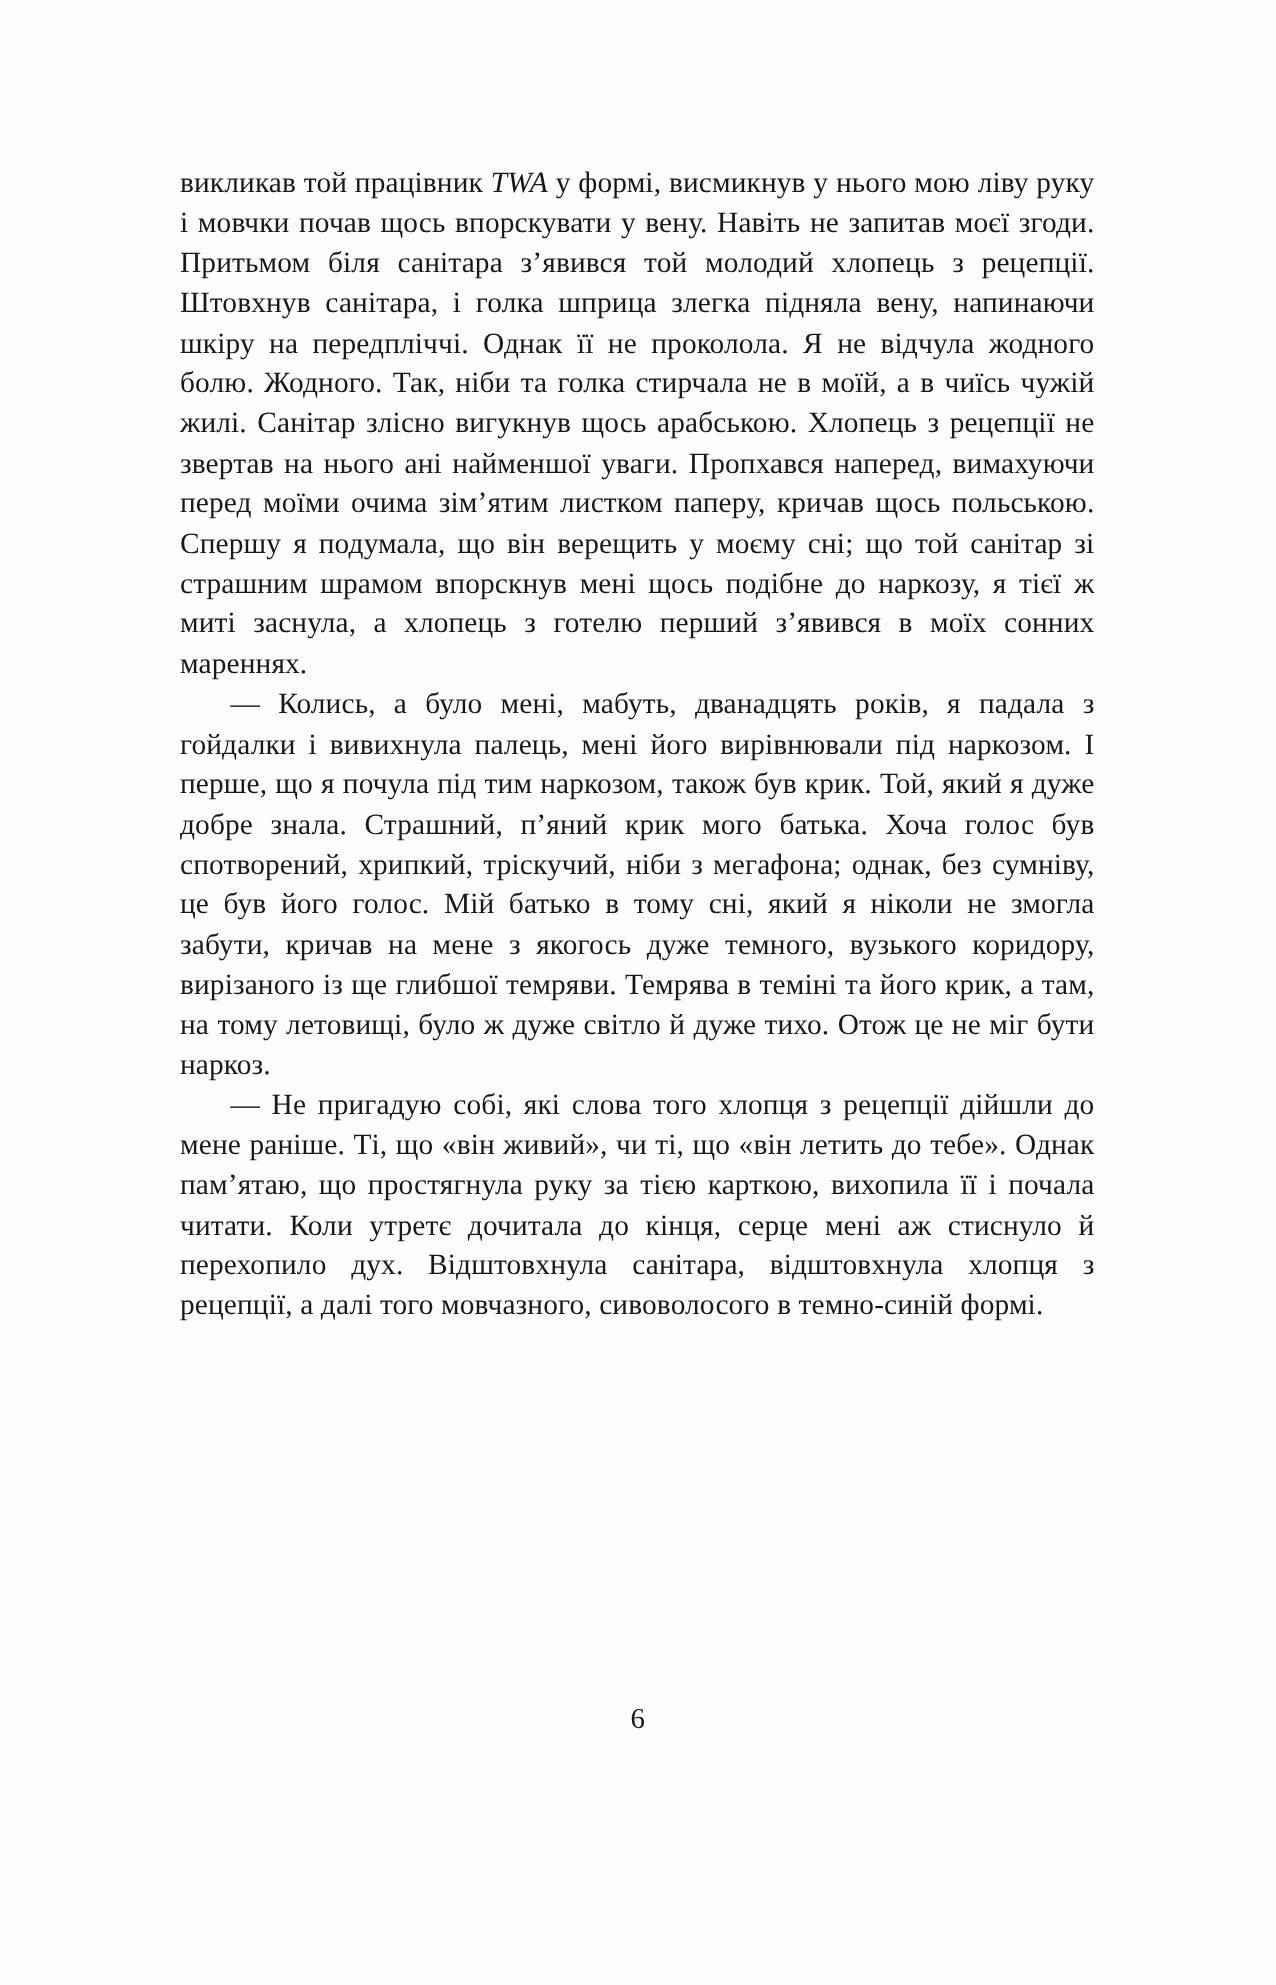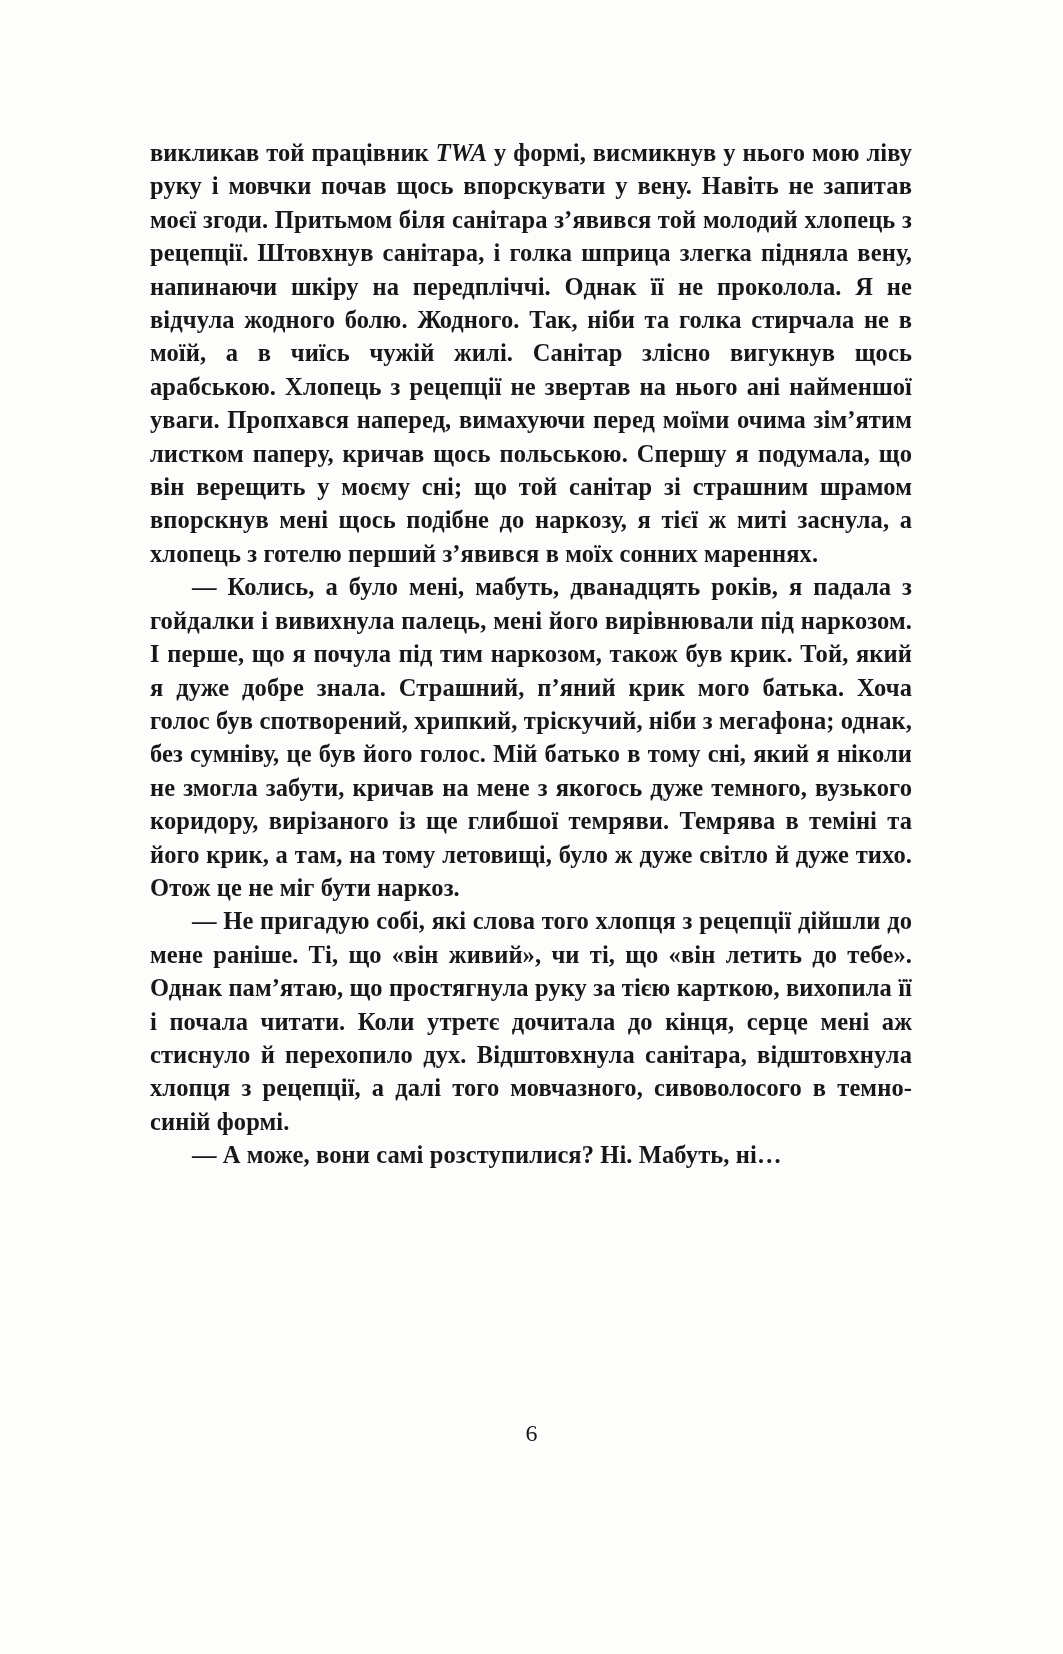--- a/index.html
+++ b/index.html
@@ -22,21 +22,20 @@
     width: 762px;
   }
   .para {
     margin: 0;
     font-family: "Liberation Serif", "DejaVu Serif", serif;
     font-size: 24.5px;
     line-height: 33.4px;
     color: #181818;
     text-align: justify;
     letter-spacing: 0.1px;
-    font-weight: bold;
   }
   .para.indent {
     text-indent: 42px;
   }
   .it {
     font-style: italic;
   }
   .footer {
     position: absolute;
     top: 1420px;
@@ -49,16 +48,15 @@
   }
 </style>
 </head>
 <body>
 
 <div class="page">
   <div class="text-block">
     <p class="para"><span>викликав той працівник </span><em class="it">TWA</em><span> у формі, висмикнув у нього мою ліву руку і мовчки почав щось впорскувати у вену. Навіть не запитав моєї згоди. Притьмом біля санітара з’явився той молодий хлопець з рецепції. Штовхнув санітара, і голка шприца злегка підняла вену, напинаючи шкіру на передпліччі. Однак її не проколола. Я не відчула жодного болю. Жодного. Так, ніби та голка стирчала не в моїй, а в чиїсь чужій жилі. Санітар злісно вигукнув щось арабською. Хлопець з рецепції не звертав на нього ані найменшої уваги. Пропхався наперед, вимахуючи перед моїми очима зім’ятим листком паперу, кричав щось польською. Спершу я подумала, що він верещить у моєму сні; що той санітар зі страшним шрамом впорскнув мені щось подібне до наркозу, я тієї ж миті заснула, а хлопець з готелю перший з’явився в моїх сонних мареннях.</span></p>
     <p class="para indent">— Колись, а було мені, мабуть, дванадцять років, я падала з гойдалки і вивихнула палець, мені його вирівнювали під наркозом. І перше, що я почула під тим наркозом, також був крик. Той, який я дуже добре знала. Страшний, п’яний крик мого батька. Хоча голос був спотворений, хрипкий, тріскучий, ніби з мегафона; однак, без сумніву, це був його голос. Мій батько в тому сні, який я ніколи не змогла забути, кричав на мене з якогось дуже темного, вузького коридору, вирізаного із ще глибшої темряви. Темрява в теміні та його крик, а там, на тому летовищі, було ж дуже світло й дуже тихо. Отож це не міг бути наркоз.</p>
     <p class="para indent">— Не пригадую собі, які слова того хлопця з рецепції дійшли до мене раніше. Ті, що «він живий», чи ті, що «він летить до тебе». Однак пам’ятаю, що простягнула руку за тією карткою, вихопила її і почала читати. Коли утретє дочитала до кінця, серце мені аж стиснуло й перехопило дух. Відштовхнула санітара, відштовхнула хлопця з рецепції, а далі того мовчазного, сивоволосого в темно-синій формі.</p>
-    <p class="para indent">— А може, вони самі розступилися? Ні. Мабуть, ні…</p>
   </div>
   <div class="footer">6</div>
 </div>
 
 </body></html>

